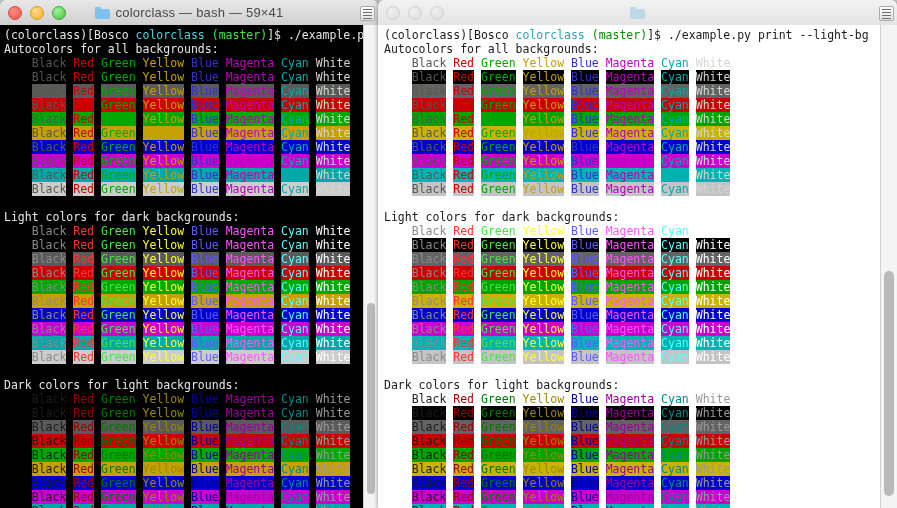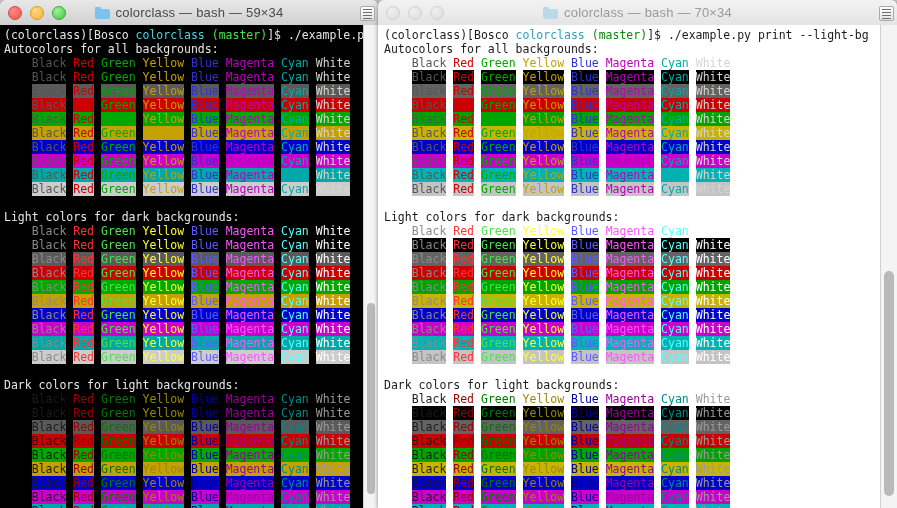--- a/index.html
+++ b/index.html
@@ -78,21 +78,21 @@
       <div class="lights">
         <div class="dot red"></div>
         <div class="dot amber"></div>
         <div class="dot green"></div>
       </div>
       <div class="titletext">
         <span class="folder">
           <span class="tab"></span>
             <span class="body"></span>
         </span>
-        <span>colorclass — bash — 59×34</span>
+        <span>colorclass — bash — 59×41</span>
       </div>
     </div>
 
     <div class="term">
       <div class="pane">
         <pre class="out" id="out-left"><span class="row"><span class="cell" style="color:#e6e6e6">(colorclass)</span><span class="cell" style="color:#e6e6e6">[Bosco </span><span class="cell" style="color:#4fd2e0">colorclass</span><span class="cell" style="color:#4ae24a"> (master)</span><span class="cell" style="color:#e6e6e6">]$ </span><span class="cell" style="color:#e6e6e6">./example.py print</span></span><span class="row"><span class="cell" style="color:#e6e6e6">Autocolors for all backgrounds:</span></span><span class="row"><span class="cell" style="">    </span><span class="cell" style="color:#555753">Black</span><span class="cell" style=""> </span><span class="cell" style="color:#cc0000">Red</span><span class="cell" style=""> </span><span class="cell" style="color:#00a800">Green</span><span class="cell" style=""> </span><span class="cell" style="color:#c4a000">Yellow</span><span class="cell" style=""> </span><span class="cell" style="color:#3333cc">Blue</span><span class="cell" style=""> </span><span class="cell" style="color:#bb00bb">Magenta</span><span class="cell" style=""> </span><span class="cell" style="color:#00aaaa">Cyan</span><span class="cell" style=""> </span><span class="cell" style="color:#d3d7cf">White</span></span><span class="row"><span class="cell" style="">    </span><span class="cell" style="color:#555753;background:#000000">Black</span><span class="cell" style=""> </span><span class="cell" style="color:#cc0000;background:#000000">Red</span><span class="cell" style=""> </span><span class="cell" style="color:#00a800;background:#000000">Green</span><span class="cell" style=""> </span><span class="cell" style="color:#c4a000;background:#000000">Yellow</span><span class="cell" style=""> </span><span class="cell" style="color:#3333cc;background:#000000">Blue</span><span class="cell" style=""> </span><span class="cell" style="color:#bb00bb;background:#000000">Magenta</span><span class="cell" style=""> </span><span class="cell" style="color:#00aaaa;background:#000000">Cyan</span><span class="cell" style=""> </span><span class="cell" style="color:#d3d7cf;background:#000000">White</span></span><span class="row"><span class="cell" style="">    </span><span class="cell" style="color:#555753;background:#5a5a5a">Black</span><span class="cell" style=""> </span><span class="cell" style="color:#cc0000;background:#5a5a5a">Red</span><span class="cell" style=""> </span><span class="cell" style="color:#00a800;background:#5a5a5a">Green</span><span class="cell" style=""> </span><span class="cell" style="color:#c4a000;background:#5a5a5a">Yellow</span><span class="cell" style=""> </span><span class="cell" style="color:#3333cc;background:#5a5a5a">Blue</span><span class="cell" style=""> </span><span class="cell" style="color:#bb00bb;background:#5a5a5a">Magenta</span><span class="cell" style=""> </span><span class="cell" style="color:#00aaaa;background:#5a5a5a">Cyan</span><span class="cell" style=""> </span><span class="cell" style="color:#d3d7cf;background:#5a5a5a">White</span></span><span class="row"><span class="cell" style="">    </span><span class="cell" style="color:#555753;background:#cc0000">Black</span><span class="cell" style=""> </span><span class="cell" style="color:#cc0000;background:#cc0000">Red</span><span class="cell" style=""> </span><span class="cell" style="color:#00a800;background:#cc0000">Green</span><span class="cell" style=""> </span><span class="cell" style="color:#c4a000;background:#cc0000">Yellow</span><span class="cell" style=""> </span><span class="cell" style="color:#3333cc;background:#cc0000">Blue</span><span class="cell" style=""> </span><span class="cell" style="color:#bb00bb;background:#cc0000">Magenta</span><span class="cell" style=""> </span><span class="cell" style="color:#00aaaa;background:#cc0000">Cyan</span><span class="cell" style=""> </span><span class="cell" style="color:#d3d7cf;background:#cc0000">White</span></span><span class="row"><span class="cell" style="">    </span><span class="cell" style="color:#555753;background:#00a800">Black</span><span class="cell" style=""> </span><span class="cell" style="color:#cc0000;background:#00a800">Red</span><span class="cell" style=""> </span><span class="cell" style="color:#00a800;background:#00a800">Green</span><span class="cell" style=""> </span><span class="cell" style="color:#c4a000;background:#00a800">Yellow</span><span class="cell" style=""> </span><span class="cell" style="color:#3333cc;background:#00a800">Blue</span><span class="cell" style=""> </span><span class="cell" style="color:#bb00bb;background:#00a800">Magenta</span><span class="cell" style=""> </span><span class="cell" style="color:#00aaaa;background:#00a800">Cyan</span><span class="cell" style=""> </span><span class="cell" style="color:#d3d7cf;background:#00a800">White</span></span><span class="row"><span class="cell" style="">    </span><span class="cell" style="color:#555753;background:#c4a000">Black</span><span class="cell" style=""> </span><span class="cell" style="color:#cc0000;background:#c4a000">Red</span><span class="cell" style=""> </span><span class="cell" style="color:#00a800;background:#c4a000">Green</span><span class="cell" style=""> </span><span class="cell" style="color:#c4a000;background:#c4a000">Yellow</span><span class="cell" style=""> </span><span class="cell" style="color:#3333cc;background:#c4a000">Blue</span><span class="cell" style=""> </span><span class="cell" style="color:#bb00bb;background:#c4a000">Magenta</span><span class="cell" style=""> </span><span class="cell" style="color:#00aaaa;background:#c4a000">Cyan</span><span class="cell" style=""> </span><span class="cell" style="color:#d3d7cf;background:#c4a000">White</span></span><span class="row"><span class="cell" style="">    </span><span class="cell" style="color:#555753;background:#0000cc">Black</span><span class="cell" style=""> </span><span class="cell" style="color:#cc0000;background:#0000cc">Red</span><span class="cell" style=""> </span><span class="cell" style="color:#00a800;background:#0000cc">Green</span><span class="cell" style=""> </span><span class="cell" style="color:#c4a000;background:#0000cc">Yellow</span><span class="cell" style=""> </span><span class="cell" style="color:#3333cc;background:#0000cc">Blue</span><span class="cell" style=""> </span><span class="cell" style="color:#bb00bb;background:#0000cc">Magenta</span><span class="cell" style=""> </span><span class="cell" style="color:#00aaaa;background:#0000cc">Cyan</span><span class="cell" style=""> </span><span class="cell" style="color:#d3d7cf;background:#0000cc">White</span></span><span class="row"><span class="cell" style="">    </span><span class="cell" style="color:#555753;background:#cc00cc">Black</span><span class="cell" style=""> </span><span class="cell" style="color:#cc0000;background:#cc00cc">Red</span><span class="cell" style=""> </span><span class="cell" style="color:#00a800;background:#cc00cc">Green</span><span class="cell" style=""> </span><span class="cell" style="color:#c4a000;background:#cc00cc">Yellow</span><span class="cell" style=""> </span><span class="cell" style="color:#3333cc;background:#cc00cc">Blue</span><span class="cell" style=""> </span><span class="cell" style="color:#bb00bb;background:#cc00cc">Magenta</span><span class="cell" style=""> </span><span class="cell" style="color:#00aaaa;background:#cc00cc">Cyan</span><span class="cell" style=""> </span><span class="cell" style="color:#d3d7cf;background:#cc00cc">White</span></span><span class="row"><span class="cell" style="">    </span><span class="cell" style="color:#555753;background:#00a8a8">Black</span><span class="cell" style=""> </span><span class="cell" style="color:#cc0000;background:#00a8a8">Red</span><span class="cell" style=""> </span><span class="cell" style="color:#00a800;background:#00a8a8">Green</span><span class="cell" style=""> </span><span class="cell" style="color:#c4a000;background:#00a8a8">Yellow</span><span class="cell" style=""> </span><span class="cell" style="color:#3333cc;background:#00a8a8">Blue</span><span class="cell" style=""> </span><span class="cell" style="color:#bb00bb;background:#00a8a8">Magenta</span><span class="cell" style=""> </span><span class="cell" style="color:#00aaaa;background:#00a8a8">Cyan</span><span class="cell" style=""> </span><span class="cell" style="color:#d3d7cf;background:#00a8a8">White</span></span><span class="row"><span class="cell" style="">    </span><span class="cell" style="color:#555753;background:#cccccc">Black</span><span class="cell" style=""> </span><span class="cell" style="color:#cc0000;background:#cccccc">Red</span><span class="cell" style=""> </span><span class="cell" style="color:#00a800;background:#cccccc">Green</span><span class="cell" style=""> </span><span class="cell" style="color:#c4a000;background:#cccccc">Yellow</span><span class="cell" style=""> </span><span class="cell" style="color:#3333cc;background:#cccccc">Blue</span><span class="cell" style=""> </span><span class="cell" style="color:#bb00bb;background:#cccccc">Magenta</span><span class="cell" style=""> </span><span class="cell" style="color:#00aaaa;background:#cccccc">Cyan</span><span class="cell" style=""> </span><span class="cell" style="color:#d3d7cf;background:#cccccc">White</span></span><span class="row"> </span><span class="row"><span class="cell" style="color:#e6e6e6">Light colors for dark backgrounds:</span></span><span class="row"><span class="cell" style="">    </span><span class="cell" style="color:#8a8a8a">Black</span><span class="cell" style=""> </span><span class="cell" style="color:#ff3333">Red</span><span class="cell" style=""> </span><span class="cell" style="color:#4ae24a">Green</span><span class="cell" style=""> </span><span class="cell" style="color:#ffff33">Yellow</span><span class="cell" style=""> </span><span class="cell" style="color:#5c5cff">Blue</span><span class="cell" style=""> </span><span class="cell" style="color:#ff55ff">Magenta</span><span class="cell" style=""> </span><span class="cell" style="color:#55ffff">Cyan</span><span class="cell" style=""> </span><span class="cell" style="color:#ffffff">White</span></span><span class="row"><span class="cell" style="">    </span><span class="cell" style="color:#8a8a8a;background:#000000">Black</span><span class="cell" style=""> </span><span class="cell" style="color:#ff3333;background:#000000">Red</span><span class="cell" style=""> </span><span class="cell" style="color:#4ae24a;background:#000000">Green</span><span class="cell" style=""> </span><span class="cell" style="color:#ffff33;background:#000000">Yellow</span><span class="cell" style=""> </span><span class="cell" style="color:#5c5cff;background:#000000">Blue</span><span class="cell" style=""> </span><span class="cell" style="color:#ff55ff;background:#000000">Magenta</span><span class="cell" style=""> </span><span class="cell" style="color:#55ffff;background:#000000">Cyan</span><span class="cell" style=""> </span><span class="cell" style="color:#ffffff;background:#000000">White</span></span><span class="row"><span class="cell" style="">    </span><span class="cell" style="color:#8a8a8a;background:#5a5a5a">Black</span><span class="cell" style=""> </span><span class="cell" style="color:#ff3333;background:#5a5a5a">Red</span><span class="cell" style=""> </span><span class="cell" style="color:#4ae24a;background:#5a5a5a">Green</span><span class="cell" style=""> </span><span class="cell" style="color:#ffff33;background:#5a5a5a">Yellow</span><span class="cell" style=""> </span><span class="cell" style="color:#5c5cff;background:#5a5a5a">Blue</span><span class="cell" style=""> </span><span class="cell" style="color:#ff55ff;background:#5a5a5a">Magenta</span><span class="cell" style=""> </span><span class="cell" style="color:#55ffff;background:#5a5a5a">Cyan</span><span class="cell" style=""> </span><span class="cell" style="color:#ffffff;background:#5a5a5a">White</span></span><span class="row"><span class="cell" style="">    </span><span class="cell" style="color:#8a8a8a;background:#cc0000">Black</span><span class="cell" style=""> </span><span class="cell" style="color:#ff3333;background:#cc0000">Red</span><span class="cell" style=""> </span><span class="cell" style="color:#4ae24a;background:#cc0000">Green</span><span class="cell" style=""> </span><span class="cell" style="color:#ffff33;background:#cc0000">Yellow</span><span class="cell" style=""> </span><span class="cell" style="color:#5c5cff;background:#cc0000">Blue</span><span class="cell" style=""> </span><span class="cell" style="color:#ff55ff;background:#cc0000">Magenta</span><span class="cell" style=""> </span><span class="cell" style="color:#55ffff;background:#cc0000">Cyan</span><span class="cell" style=""> </span><span class="cell" style="color:#ffffff;background:#cc0000">White</span></span><span class="row"><span class="cell" style="">    </span><span class="cell" style="color:#8a8a8a;background:#00a800">Black</span><span class="cell" style=""> </span><span class="cell" style="color:#ff3333;background:#00a800">Red</span><span class="cell" style=""> </span><span class="cell" style="color:#4ae24a;background:#00a800">Green</span><span class="cell" style=""> </span><span class="cell" style="color:#ffff33;background:#00a800">Yellow</span><span class="cell" style=""> </span><span class="cell" style="color:#5c5cff;background:#00a800">Blue</span><span class="cell" style=""> </span><span class="cell" style="color:#ff55ff;background:#00a800">Magenta</span><span class="cell" style=""> </span><span class="cell" style="color:#55ffff;background:#00a800">Cyan</span><span class="cell" style=""> </span><span class="cell" style="color:#ffffff;background:#00a800">White</span></span><span class="row"><span class="cell" style="">    </span><span class="cell" style="color:#8a8a8a;background:#c4a000">Black</span><span class="cell" style=""> </span><span class="cell" style="color:#ff3333;background:#c4a000">Red</span><span class="cell" style=""> </span><span class="cell" style="color:#4ae24a;background:#c4a000">Green</span><span class="cell" style=""> </span><span class="cell" style="color:#ffff33;background:#c4a000">Yellow</span><span class="cell" style=""> </span><span class="cell" style="color:#5c5cff;background:#c4a000">Blue</span><span class="cell" style=""> </span><span class="cell" style="color:#ff55ff;background:#c4a000">Magenta</span><span class="cell" style=""> </span><span class="cell" style="color:#55ffff;background:#c4a000">Cyan</span><span class="cell" style=""> </span><span class="cell" style="color:#ffffff;background:#c4a000">White</span></span><span class="row"><span class="cell" style="">    </span><span class="cell" style="color:#8a8a8a;background:#0000cc">Black</span><span class="cell" style=""> </span><span class="cell" style="color:#ff3333;background:#0000cc">Red</span><span class="cell" style=""> </span><span class="cell" style="color:#4ae24a;background:#0000cc">Green</span><span class="cell" style=""> </span><span class="cell" style="color:#ffff33;background:#0000cc">Yellow</span><span class="cell" style=""> </span><span class="cell" style="color:#5c5cff;background:#0000cc">Blue</span><span class="cell" style=""> </span><span class="cell" style="color:#ff55ff;background:#0000cc">Magenta</span><span class="cell" style=""> </span><span class="cell" style="color:#55ffff;background:#0000cc">Cyan</span><span class="cell" style=""> </span><span class="cell" style="color:#ffffff;background:#0000cc">White</span></span><span class="row"><span class="cell" style="">    </span><span class="cell" style="color:#8a8a8a;background:#cc00cc">Black</span><span class="cell" style=""> </span><span class="cell" style="color:#ff3333;background:#cc00cc">Red</span><span class="cell" style=""> </span><span class="cell" style="color:#4ae24a;background:#cc00cc">Green</span><span class="cell" style=""> </span><span class="cell" style="color:#ffff33;background:#cc00cc">Yellow</span><span class="cell" style=""> </span><span class="cell" style="color:#5c5cff;background:#cc00cc">Blue</span><span class="cell" style=""> </span><span class="cell" style="color:#ff55ff;background:#cc00cc">Magenta</span><span class="cell" style=""> </span><span class="cell" style="color:#55ffff;background:#cc00cc">Cyan</span><span class="cell" style=""> </span><span class="cell" style="color:#ffffff;background:#cc00cc">White</span></span><span class="row"><span class="cell" style="">    </span><span class="cell" style="color:#8a8a8a;background:#00a8a8">Black</span><span class="cell" style=""> </span><span class="cell" style="color:#ff3333;background:#00a8a8">Red</span><span class="cell" style=""> </span><span class="cell" style="color:#4ae24a;background:#00a8a8">Green</span><span class="cell" style=""> </span><span class="cell" style="color:#ffff33;background:#00a8a8">Yellow</span><span class="cell" style=""> </span><span class="cell" style="color:#5c5cff;background:#00a8a8">Blue</span><span class="cell" style=""> </span><span class="cell" style="color:#ff55ff;background:#00a8a8">Magenta</span><span class="cell" style=""> </span><span class="cell" style="color:#55ffff;background:#00a8a8">Cyan</span><span class="cell" style=""> </span><span class="cell" style="color:#ffffff;background:#00a8a8">White</span></span><span class="row"><span class="cell" style="">    </span><span class="cell" style="color:#8a8a8a;background:#cccccc">Black</span><span class="cell" style=""> </span><span class="cell" style="color:#ff3333;background:#cccccc">Red</span><span class="cell" style=""> </span><span class="cell" style="color:#4ae24a;background:#cccccc">Green</span><span class="cell" style=""> </span><span class="cell" style="color:#ffff33;background:#cccccc">Yellow</span><span class="cell" style=""> </span><span class="cell" style="color:#5c5cff;background:#cccccc">Blue</span><span class="cell" style=""> </span><span class="cell" style="color:#ff55ff;background:#cccccc">Magenta</span><span class="cell" style=""> </span><span class="cell" style="color:#55ffff;background:#cccccc">Cyan</span><span class="cell" style=""> </span><span class="cell" style="color:#ffffff;background:#cccccc">White</span></span><span class="row"> </span><span class="row"><span class="cell" style="color:#e6e6e6">Dark colors for light backgrounds:</span></span><span class="row"><span class="cell" style="">    </span><span class="cell" style="color:#1c1c1c">Black</span><span class="cell" style=""> </span><span class="cell" style="color:#990000">Red</span><span class="cell" style=""> </span><span class="cell" style="color:#007700">Green</span><span class="cell" style=""> </span><span class="cell" style="color:#998800">Yellow</span><span class="cell" style=""> </span><span class="cell" style="color:#000099">Blue</span><span class="cell" style=""> </span><span class="cell" style="color:#990099">Magenta</span><span class="cell" style=""> </span><span class="cell" style="color:#008888">Cyan</span><span class="cell" style=""> </span><span class="cell" style="color:#999999">White</span></span><span class="row"><span class="cell" style="">    </span><span class="cell" style="color:#1c1c1c;background:#000000">Black</span><span class="cell" style=""> </span><span class="cell" style="color:#990000;background:#000000">Red</span><span class="cell" style=""> </span><span class="cell" style="color:#007700;background:#000000">Green</span><span class="cell" style=""> </span><span class="cell" style="color:#998800;background:#000000">Yellow</span><span class="cell" style=""> </span><span class="cell" style="color:#000099;background:#000000">Blue</span><span class="cell" style=""> </span><span class="cell" style="color:#990099;background:#000000">Magenta</span><span class="cell" style=""> </span><span class="cell" style="color:#008888;background:#000000">Cyan</span><span class="cell" style=""> </span><span class="cell" style="color:#999999;background:#000000">White</span></span><span class="row"><span class="cell" style="">    </span><span class="cell" style="color:#1c1c1c;background:#5a5a5a">Black</span><span class="cell" style=""> </span><span class="cell" style="color:#990000;background:#5a5a5a">Red</span><span class="cell" style=""> </span><span class="cell" style="color:#007700;background:#5a5a5a">Green</span><span class="cell" style=""> </span><span class="cell" style="color:#998800;background:#5a5a5a">Yellow</span><span class="cell" style=""> </span><span class="cell" style="color:#000099;background:#5a5a5a">Blue</span><span class="cell" style=""> </span><span class="cell" style="color:#990099;background:#5a5a5a">Magenta</span><span class="cell" style=""> </span><span class="cell" style="color:#008888;background:#5a5a5a">Cyan</span><span class="cell" style=""> </span><span class="cell" style="color:#999999;background:#5a5a5a">White</span></span><span class="row"><span class="cell" style="">    </span><span class="cell" style="color:#1c1c1c;background:#cc0000">Black</span><span class="cell" style=""> </span><span class="cell" style="color:#990000;background:#cc0000">Red</span><span class="cell" style=""> </span><span class="cell" style="color:#007700;background:#cc0000">Green</span><span class="cell" style=""> </span><span class="cell" style="color:#998800;background:#cc0000">Yellow</span><span class="cell" style=""> </span><span class="cell" style="color:#000099;background:#cc0000">Blue</span><span class="cell" style=""> </span><span class="cell" style="color:#990099;background:#cc0000">Magenta</span><span class="cell" style=""> </span><span class="cell" style="color:#008888;background:#cc0000">Cyan</span><span class="cell" style=""> </span><span class="cell" style="color:#999999;background:#cc0000">White</span></span><span class="row"><span class="cell" style="">    </span><span class="cell" style="color:#1c1c1c;background:#00a800">Black</span><span class="cell" style=""> </span><span class="cell" style="color:#990000;background:#00a800">Red</span><span class="cell" style=""> </span><span class="cell" style="color:#007700;background:#00a800">Green</span><span class="cell" style=""> </span><span class="cell" style="color:#998800;background:#00a800">Yellow</span><span class="cell" style=""> </span><span class="cell" style="color:#000099;background:#00a800">Blue</span><span class="cell" style=""> </span><span class="cell" style="color:#990099;background:#00a800">Magenta</span><span class="cell" style=""> </span><span class="cell" style="color:#008888;background:#00a800">Cyan</span><span class="cell" style=""> </span><span class="cell" style="color:#999999;background:#00a800">White</span></span><span class="row"><span class="cell" style="">    </span><span class="cell" style="color:#1c1c1c;background:#c4a000">Black</span><span class="cell" style=""> </span><span class="cell" style="color:#990000;background:#c4a000">Red</span><span class="cell" style=""> </span><span class="cell" style="color:#007700;background:#c4a000">Green</span><span class="cell" style=""> </span><span class="cell" style="color:#998800;background:#c4a000">Yellow</span><span class="cell" style=""> </span><span class="cell" style="color:#000099;background:#c4a000">Blue</span><span class="cell" style=""> </span><span class="cell" style="color:#990099;background:#c4a000">Magenta</span><span class="cell" style=""> </span><span class="cell" style="color:#008888;background:#c4a000">Cyan</span><span class="cell" style=""> </span><span class="cell" style="color:#999999;background:#c4a000">White</span></span><span class="row"><span class="cell" style="">    </span><span class="cell" style="color:#1c1c1c;background:#0000cc">Black</span><span class="cell" style=""> </span><span class="cell" style="color:#990000;background:#0000cc">Red</span><span class="cell" style=""> </span><span class="cell" style="color:#007700;background:#0000cc">Green</span><span class="cell" style=""> </span><span class="cell" style="color:#998800;background:#0000cc">Yellow</span><span class="cell" style=""> </span><span class="cell" style="color:#000099;background:#0000cc">Blue</span><span class="cell" style=""> </span><span class="cell" style="color:#990099;background:#0000cc">Magenta</span><span class="cell" style=""> </span><span class="cell" style="color:#008888;background:#0000cc">Cyan</span><span class="cell" style=""> </span><span class="cell" style="color:#999999;background:#0000cc">White</span></span><span class="row"><span class="cell" style="">    </span><span class="cell" style="color:#1c1c1c;background:#cc00cc">Black</span><span class="cell" style=""> </span><span class="cell" style="color:#990000;background:#cc00cc">Red</span><span class="cell" style=""> </span><span class="cell" style="color:#007700;background:#cc00cc">Green</span><span class="cell" style=""> </span><span class="cell" style="color:#998800;background:#cc00cc">Yellow</span><span class="cell" style=""> </span><span class="cell" style="color:#000099;background:#cc00cc">Blue</span><span class="cell" style=""> </span><span class="cell" style="color:#990099;background:#cc00cc">Magenta</span><span class="cell" style=""> </span><span class="cell" style="color:#008888;background:#cc00cc">Cyan</span><span class="cell" style=""> </span><span class="cell" style="color:#999999;background:#cc00cc">White</span></span><span class="row"><span class="cell" style="">    </span><span class="cell" style="color:#1c1c1c;background:#00a8a8">Black</span><span class="cell" style=""> </span><span class="cell" style="color:#990000;background:#00a8a8">Red</span><span class="cell" style=""> </span><span class="cell" style="color:#007700;background:#00a8a8">Green</span><span class="cell" style=""> </span><span class="cell" style="color:#998800;background:#00a8a8">Yellow</span><span class="cell" style=""> </span><span class="cell" style="color:#000099;background:#00a8a8">Blue</span><span class="cell" style=""> </span><span class="cell" style="color:#990099;background:#00a8a8">Magenta</span><span class="cell" style=""> </span><span class="cell" style="color:#008888;background:#00a8a8">Cyan</span><span class="cell" style=""> </span><span class="cell" style="color:#999999;background:#00a8a8">White</span></span></pre>
       </div>
       <div class="sb">
         <div class="thumb"></div>
       </div>
@@ -111,21 +111,20 @@
       <div class="lights">
         <div class="dot off"></div>
         <div class="dot off"></div>
         <div class="dot off"></div>
       </div>
       <div class="titletext">
         <span class="folder">
           <span class="tab"></span>
             <span class="body"></span>
         </span>
-        <span>colorclass — bash — 70×34</span>
       </div>
     </div>
 
     <div class="term">
       <div class="pane">
         <pre class="out" id="out-right"><span class="row"><span class="cell" style="color:#1a1a1a">(colorclass)</span><span class="cell" style="color:#1a1a1a">[Bosco </span><span class="cell" style="color:#2f9fb5">colorclass</span><span class="cell" style="color:#0a8a0a"> (master)</span><span class="cell" style="color:#1a1a1a">]$ </span><span class="cell" style="color:#1a1a1a">./example.py print --light-bg</span></span><span class="row"><span class="cell" style="color:#1a1a1a">Autocolors for all backgrounds:</span></span><span class="row"><span class="cell" style="">    </span><span class="cell" style="color:#555753">Black</span><span class="cell" style=""> </span><span class="cell" style="color:#cc0000">Red</span><span class="cell" style=""> </span><span class="cell" style="color:#00a800">Green</span><span class="cell" style=""> </span><span class="cell" style="color:#c4a000">Yellow</span><span class="cell" style=""> </span><span class="cell" style="color:#3333cc">Blue</span><span class="cell" style=""> </span><span class="cell" style="color:#bb00bb">Magenta</span><span class="cell" style=""> </span><span class="cell" style="color:#00aaaa">Cyan</span><span class="cell" style=""> </span><span class="cell" style="color:#d3d7cf">White</span></span><span class="row"><span class="cell" style="">    </span><span class="cell" style="color:#555753;background:#000000">Black</span><span class="cell" style=""> </span><span class="cell" style="color:#cc0000;background:#000000">Red</span><span class="cell" style=""> </span><span class="cell" style="color:#00a800;background:#000000">Green</span><span class="cell" style=""> </span><span class="cell" style="color:#c4a000;background:#000000">Yellow</span><span class="cell" style=""> </span><span class="cell" style="color:#3333cc;background:#000000">Blue</span><span class="cell" style=""> </span><span class="cell" style="color:#bb00bb;background:#000000">Magenta</span><span class="cell" style=""> </span><span class="cell" style="color:#00aaaa;background:#000000">Cyan</span><span class="cell" style=""> </span><span class="cell" style="color:#d3d7cf;background:#000000">White</span></span><span class="row"><span class="cell" style="">    </span><span class="cell" style="color:#555753;background:#636363">Black</span><span class="cell" style=""> </span><span class="cell" style="color:#cc0000;background:#636363">Red</span><span class="cell" style=""> </span><span class="cell" style="color:#00a800;background:#636363">Green</span><span class="cell" style=""> </span><span class="cell" style="color:#c4a000;background:#636363">Yellow</span><span class="cell" style=""> </span><span class="cell" style="color:#3333cc;background:#636363">Blue</span><span class="cell" style=""> </span><span class="cell" style="color:#bb00bb;background:#636363">Magenta</span><span class="cell" style=""> </span><span class="cell" style="color:#00aaaa;background:#636363">Cyan</span><span class="cell" style=""> </span><span class="cell" style="color:#d3d7cf;background:#636363">White</span></span><span class="row"><span class="cell" style="">    </span><span class="cell" style="color:#555753;background:#cb0000">Black</span><span class="cell" style=""> </span><span class="cell" style="color:#cc0000;background:#cb0000">Red</span><span class="cell" style=""> </span><span class="cell" style="color:#00a800;background:#cb0000">Green</span><span class="cell" style=""> </span><span class="cell" style="color:#c4a000;background:#cb0000">Yellow</span><span class="cell" style=""> </span><span class="cell" style="color:#3333cc;background:#cb0000">Blue</span><span class="cell" style=""> </span><span class="cell" style="color:#bb00bb;background:#cb0000">Magenta</span><span class="cell" style=""> </span><span class="cell" style="color:#00aaaa;background:#cb0000">Cyan</span><span class="cell" style=""> </span><span class="cell" style="color:#d3d7cf;background:#cb0000">White</span></span><span class="row"><span class="cell" style="">    </span><span class="cell" style="color:#555753;background:#00a400">Black</span><span class="cell" style=""> </span><span class="cell" style="color:#cc0000;background:#00a400">Red</span><span class="cell" style=""> </span><span class="cell" style="color:#00a800;background:#00a400">Green</span><span class="cell" style=""> </span><span class="cell" style="color:#c4a000;background:#00a400">Yellow</span><span class="cell" style=""> </span><span class="cell" style="color:#3333cc;background:#00a400">Blue</span><span class="cell" style=""> </span><span class="cell" style="color:#bb00bb;background:#00a400">Magenta</span><span class="cell" style=""> </span><span class="cell" style="color:#00aaaa;background:#00a400">Cyan</span><span class="cell" style=""> </span><span class="cell" style="color:#d3d7cf;background:#00a400">White</span></span><span class="row"><span class="cell" style="">    </span><span class="cell" style="color:#555753;background:#c8b400">Black</span><span class="cell" style=""> </span><span class="cell" style="color:#cc0000;background:#c8b400">Red</span><span class="cell" style=""> </span><span class="cell" style="color:#00a800;background:#c8b400">Green</span><span class="cell" style=""> </span><span class="cell" style="color:#c4a000;background:#c8b400">Yellow</span><span class="cell" style=""> </span><span class="cell" style="color:#3333cc;background:#c8b400">Blue</span><span class="cell" style=""> </span><span class="cell" style="color:#bb00bb;background:#c8b400">Magenta</span><span class="cell" style=""> </span><span class="cell" style="color:#00aaaa;background:#c8b400">Cyan</span><span class="cell" style=""> </span><span class="cell" style="color:#d3d7cf;background:#c8b400">White</span></span><span class="row"><span class="cell" style="">    </span><span class="cell" style="color:#555753;background:#0000cb">Black</span><span class="cell" style=""> </span><span class="cell" style="color:#cc0000;background:#0000cb">Red</span><span class="cell" style=""> </span><span class="cell" style="color:#00a800;background:#0000cb">Green</span><span class="cell" style=""> </span><span class="cell" style="color:#c4a000;background:#0000cb">Yellow</span><span class="cell" style=""> </span><span class="cell" style="color:#3333cc;background:#0000cb">Blue</span><span class="cell" style=""> </span><span class="cell" style="color:#bb00bb;background:#0000cb">Magenta</span><span class="cell" style=""> </span><span class="cell" style="color:#00aaaa;background:#0000cb">Cyan</span><span class="cell" style=""> </span><span class="cell" style="color:#d3d7cf;background:#0000cb">White</span></span><span class="row"><span class="cell" style="">    </span><span class="cell" style="color:#555753;background:#cb00cb">Black</span><span class="cell" style=""> </span><span class="cell" style="color:#cc0000;background:#cb00cb">Red</span><span class="cell" style=""> </span><span class="cell" style="color:#00a800;background:#cb00cb">Green</span><span class="cell" style=""> </span><span class="cell" style="color:#c4a000;background:#cb00cb">Yellow</span><span class="cell" style=""> </span><span class="cell" style="color:#3333cc;background:#cb00cb">Blue</span><span class="cell" style=""> </span><span class="cell" style="color:#bb00bb;background:#cb00cb">Magenta</span><span class="cell" style=""> </span><span class="cell" style="color:#00aaaa;background:#cb00cb">Cyan</span><span class="cell" style=""> </span><span class="cell" style="color:#d3d7cf;background:#cb00cb">White</span></span><span class="row"><span class="cell" style="">    </span><span class="cell" style="color:#555753;background:#00b4b4">Black</span><span class="cell" style=""> </span><span class="cell" style="color:#cc0000;background:#00b4b4">Red</span><span class="cell" style=""> </span><span class="cell" style="color:#00a800;background:#00b4b4">Green</span><span class="cell" style=""> </span><span class="cell" style="color:#c4a000;background:#00b4b4">Yellow</span><span class="cell" style=""> </span><span class="cell" style="color:#3333cc;background:#00b4b4">Blue</span><span class="cell" style=""> </span><span class="cell" style="color:#bb00bb;background:#00b4b4">Magenta</span><span class="cell" style=""> </span><span class="cell" style="color:#00aaaa;background:#00b4b4">Cyan</span><span class="cell" style=""> </span><span class="cell" style="color:#d3d7cf;background:#00b4b4">White</span></span><span class="row"><span class="cell" style="">    </span><span class="cell" style="color:#555753;background:#c4c4c4">Black</span><span class="cell" style=""> </span><span class="cell" style="color:#cc0000;background:#c4c4c4">Red</span><span class="cell" style=""> </span><span class="cell" style="color:#00a800;background:#c4c4c4">Green</span><span class="cell" style=""> </span><span class="cell" style="color:#c4a000;background:#c4c4c4">Yellow</span><span class="cell" style=""> </span><span class="cell" style="color:#3333cc;background:#c4c4c4">Blue</span><span class="cell" style=""> </span><span class="cell" style="color:#bb00bb;background:#c4c4c4">Magenta</span><span class="cell" style=""> </span><span class="cell" style="color:#00aaaa;background:#c4c4c4">Cyan</span><span class="cell" style=""> </span><span class="cell" style="color:#d3d7cf;background:#c4c4c4">White</span></span><span class="row"> </span><span class="row"><span class="cell" style="color:#1a1a1a">Light colors for dark backgrounds:</span></span><span class="row"><span class="cell" style="">    </span><span class="cell" style="color:#8a8a8a">Black</span><span class="cell" style=""> </span><span class="cell" style="color:#ff3333">Red</span><span class="cell" style=""> </span><span class="cell" style="color:#4ae24a">Green</span><span class="cell" style=""> </span><span class="cell" style="color:#ffff33">Yellow</span><span class="cell" style=""> </span><span class="cell" style="color:#5c5cff">Blue</span><span class="cell" style=""> </span><span class="cell" style="color:#ff55ff">Magenta</span><span class="cell" style=""> </span><span class="cell" style="color:#55ffff">Cyan</span><span class="cell" style=""> </span><span class="cell" style="color:#ffffff">White</span></span><span class="row"><span class="cell" style="">    </span><span class="cell" style="color:#8a8a8a;background:#000000">Black</span><span class="cell" style=""> </span><span class="cell" style="color:#ff3333;background:#000000">Red</span><span class="cell" style=""> </span><span class="cell" style="color:#4ae24a;background:#000000">Green</span><span class="cell" style=""> </span><span class="cell" style="color:#ffff33;background:#000000">Yellow</span><span class="cell" style=""> </span><span class="cell" style="color:#5c5cff;background:#000000">Blue</span><span class="cell" style=""> </span><span class="cell" style="color:#ff55ff;background:#000000">Magenta</span><span class="cell" style=""> </span><span class="cell" style="color:#55ffff;background:#000000">Cyan</span><span class="cell" style=""> </span><span class="cell" style="color:#ffffff;background:#000000">White</span></span><span class="row"><span class="cell" style="">    </span><span class="cell" style="color:#8a8a8a;background:#636363">Black</span><span class="cell" style=""> </span><span class="cell" style="color:#ff3333;background:#636363">Red</span><span class="cell" style=""> </span><span class="cell" style="color:#4ae24a;background:#636363">Green</span><span class="cell" style=""> </span><span class="cell" style="color:#ffff33;background:#636363">Yellow</span><span class="cell" style=""> </span><span class="cell" style="color:#5c5cff;background:#636363">Blue</span><span class="cell" style=""> </span><span class="cell" style="color:#ff55ff;background:#636363">Magenta</span><span class="cell" style=""> </span><span class="cell" style="color:#55ffff;background:#636363">Cyan</span><span class="cell" style=""> </span><span class="cell" style="color:#ffffff;background:#636363">White</span></span><span class="row"><span class="cell" style="">    </span><span class="cell" style="color:#8a8a8a;background:#cb0000">Black</span><span class="cell" style=""> </span><span class="cell" style="color:#ff3333;background:#cb0000">Red</span><span class="cell" style=""> </span><span class="cell" style="color:#4ae24a;background:#cb0000">Green</span><span class="cell" style=""> </span><span class="cell" style="color:#ffff33;background:#cb0000">Yellow</span><span class="cell" style=""> </span><span class="cell" style="color:#5c5cff;background:#cb0000">Blue</span><span class="cell" style=""> </span><span class="cell" style="color:#ff55ff;background:#cb0000">Magenta</span><span class="cell" style=""> </span><span class="cell" style="color:#55ffff;background:#cb0000">Cyan</span><span class="cell" style=""> </span><span class="cell" style="color:#ffffff;background:#cb0000">White</span></span><span class="row"><span class="cell" style="">    </span><span class="cell" style="color:#8a8a8a;background:#00a400">Black</span><span class="cell" style=""> </span><span class="cell" style="color:#ff3333;background:#00a400">Red</span><span class="cell" style=""> </span><span class="cell" style="color:#4ae24a;background:#00a400">Green</span><span class="cell" style=""> </span><span class="cell" style="color:#ffff33;background:#00a400">Yellow</span><span class="cell" style=""> </span><span class="cell" style="color:#5c5cff;background:#00a400">Blue</span><span class="cell" style=""> </span><span class="cell" style="color:#ff55ff;background:#00a400">Magenta</span><span class="cell" style=""> </span><span class="cell" style="color:#55ffff;background:#00a400">Cyan</span><span class="cell" style=""> </span><span class="cell" style="color:#ffffff;background:#00a400">White</span></span><span class="row"><span class="cell" style="">    </span><span class="cell" style="color:#8a8a8a;background:#c8b400">Black</span><span class="cell" style=""> </span><span class="cell" style="color:#ff3333;background:#c8b400">Red</span><span class="cell" style=""> </span><span class="cell" style="color:#4ae24a;background:#c8b400">Green</span><span class="cell" style=""> </span><span class="cell" style="color:#ffff33;background:#c8b400">Yellow</span><span class="cell" style=""> </span><span class="cell" style="color:#5c5cff;background:#c8b400">Blue</span><span class="cell" style=""> </span><span class="cell" style="color:#ff55ff;background:#c8b400">Magenta</span><span class="cell" style=""> </span><span class="cell" style="color:#55ffff;background:#c8b400">Cyan</span><span class="cell" style=""> </span><span class="cell" style="color:#ffffff;background:#c8b400">White</span></span><span class="row"><span class="cell" style="">    </span><span class="cell" style="color:#8a8a8a;background:#0000cb">Black</span><span class="cell" style=""> </span><span class="cell" style="color:#ff3333;background:#0000cb">Red</span><span class="cell" style=""> </span><span class="cell" style="color:#4ae24a;background:#0000cb">Green</span><span class="cell" style=""> </span><span class="cell" style="color:#ffff33;background:#0000cb">Yellow</span><span class="cell" style=""> </span><span class="cell" style="color:#5c5cff;background:#0000cb">Blue</span><span class="cell" style=""> </span><span class="cell" style="color:#ff55ff;background:#0000cb">Magenta</span><span class="cell" style=""> </span><span class="cell" style="color:#55ffff;background:#0000cb">Cyan</span><span class="cell" style=""> </span><span class="cell" style="color:#ffffff;background:#0000cb">White</span></span><span class="row"><span class="cell" style="">    </span><span class="cell" style="color:#8a8a8a;background:#cb00cb">Black</span><span class="cell" style=""> </span><span class="cell" style="color:#ff3333;background:#cb00cb">Red</span><span class="cell" style=""> </span><span class="cell" style="color:#4ae24a;background:#cb00cb">Green</span><span class="cell" style=""> </span><span class="cell" style="color:#ffff33;background:#cb00cb">Yellow</span><span class="cell" style=""> </span><span class="cell" style="color:#5c5cff;background:#cb00cb">Blue</span><span class="cell" style=""> </span><span class="cell" style="color:#ff55ff;background:#cb00cb">Magenta</span><span class="cell" style=""> </span><span class="cell" style="color:#55ffff;background:#cb00cb">Cyan</span><span class="cell" style=""> </span><span class="cell" style="color:#ffffff;background:#cb00cb">White</span></span><span class="row"><span class="cell" style="">    </span><span class="cell" style="color:#8a8a8a;background:#00b4b4">Black</span><span class="cell" style=""> </span><span class="cell" style="color:#ff3333;background:#00b4b4">Red</span><span class="cell" style=""> </span><span class="cell" style="color:#4ae24a;background:#00b4b4">Green</span><span class="cell" style=""> </span><span class="cell" style="color:#ffff33;background:#00b4b4">Yellow</span><span class="cell" style=""> </span><span class="cell" style="color:#5c5cff;background:#00b4b4">Blue</span><span class="cell" style=""> </span><span class="cell" style="color:#ff55ff;background:#00b4b4">Magenta</span><span class="cell" style=""> </span><span class="cell" style="color:#55ffff;background:#00b4b4">Cyan</span><span class="cell" style=""> </span><span class="cell" style="color:#ffffff;background:#00b4b4">White</span></span><span class="row"><span class="cell" style="">    </span><span class="cell" style="color:#8a8a8a;background:#c4c4c4">Black</span><span class="cell" style=""> </span><span class="cell" style="color:#ff3333;background:#c4c4c4">Red</span><span class="cell" style=""> </span><span class="cell" style="color:#4ae24a;background:#c4c4c4">Green</span><span class="cell" style=""> </span><span class="cell" style="color:#ffff33;background:#c4c4c4">Yellow</span><span class="cell" style=""> </span><span class="cell" style="color:#5c5cff;background:#c4c4c4">Blue</span><span class="cell" style=""> </span><span class="cell" style="color:#ff55ff;background:#c4c4c4">Magenta</span><span class="cell" style=""> </span><span class="cell" style="color:#55ffff;background:#c4c4c4">Cyan</span><span class="cell" style=""> </span><span class="cell" style="color:#ffffff;background:#c4c4c4">White</span></span><span class="row"> </span><span class="row"><span class="cell" style="color:#1a1a1a">Dark colors for light backgrounds:</span></span><span class="row"><span class="cell" style="">    </span><span class="cell" style="color:#1c1c1c">Black</span><span class="cell" style=""> </span><span class="cell" style="color:#990000">Red</span><span class="cell" style=""> </span><span class="cell" style="color:#007700">Green</span><span class="cell" style=""> </span><span class="cell" style="color:#998800">Yellow</span><span class="cell" style=""> </span><span class="cell" style="color:#000099">Blue</span><span class="cell" style=""> </span><span class="cell" style="color:#990099">Magenta</span><span class="cell" style=""> </span><span class="cell" style="color:#008888">Cyan</span><span class="cell" style=""> </span><span class="cell" style="color:#999999">White</span></span><span class="row"><span class="cell" style="">    </span><span class="cell" style="color:#1c1c1c;background:#000000">Black</span><span class="cell" style=""> </span><span class="cell" style="color:#990000;background:#000000">Red</span><span class="cell" style=""> </span><span class="cell" style="color:#007700;background:#000000">Green</span><span class="cell" style=""> </span><span class="cell" style="color:#998800;background:#000000">Yellow</span><span class="cell" style=""> </span><span class="cell" style="color:#000099;background:#000000">Blue</span><span class="cell" style=""> </span><span class="cell" style="color:#990099;background:#000000">Magenta</span><span class="cell" style=""> </span><span class="cell" style="color:#008888;background:#000000">Cyan</span><span class="cell" style=""> </span><span class="cell" style="color:#999999;background:#000000">White</span></span><span class="row"><span class="cell" style="">    </span><span class="cell" style="color:#1c1c1c;background:#636363">Black</span><span class="cell" style=""> </span><span class="cell" style="color:#990000;background:#636363">Red</span><span class="cell" style=""> </span><span class="cell" style="color:#007700;background:#636363">Green</span><span class="cell" style=""> </span><span class="cell" style="color:#998800;background:#636363">Yellow</span><span class="cell" style=""> </span><span class="cell" style="color:#000099;background:#636363">Blue</span><span class="cell" style=""> </span><span class="cell" style="color:#990099;background:#636363">Magenta</span><span class="cell" style=""> </span><span class="cell" style="color:#008888;background:#636363">Cyan</span><span class="cell" style=""> </span><span class="cell" style="color:#999999;background:#636363">White</span></span><span class="row"><span class="cell" style="">    </span><span class="cell" style="color:#1c1c1c;background:#cb0000">Black</span><span class="cell" style=""> </span><span class="cell" style="color:#990000;background:#cb0000">Red</span><span class="cell" style=""> </span><span class="cell" style="color:#007700;background:#cb0000">Green</span><span class="cell" style=""> </span><span class="cell" style="color:#998800;background:#cb0000">Yellow</span><span class="cell" style=""> </span><span class="cell" style="color:#000099;background:#cb0000">Blue</span><span class="cell" style=""> </span><span class="cell" style="color:#990099;background:#cb0000">Magenta</span><span class="cell" style=""> </span><span class="cell" style="color:#008888;background:#cb0000">Cyan</span><span class="cell" style=""> </span><span class="cell" style="color:#999999;background:#cb0000">White</span></span><span class="row"><span class="cell" style="">    </span><span class="cell" style="color:#1c1c1c;background:#00a400">Black</span><span class="cell" style=""> </span><span class="cell" style="color:#990000;background:#00a400">Red</span><span class="cell" style=""> </span><span class="cell" style="color:#007700;background:#00a400">Green</span><span class="cell" style=""> </span><span class="cell" style="color:#998800;background:#00a400">Yellow</span><span class="cell" style=""> </span><span class="cell" style="color:#000099;background:#00a400">Blue</span><span class="cell" style=""> </span><span class="cell" style="color:#990099;background:#00a400">Magenta</span><span class="cell" style=""> </span><span class="cell" style="color:#008888;background:#00a400">Cyan</span><span class="cell" style=""> </span><span class="cell" style="color:#999999;background:#00a400">White</span></span><span class="row"><span class="cell" style="">    </span><span class="cell" style="color:#1c1c1c;background:#c8b400">Black</span><span class="cell" style=""> </span><span class="cell" style="color:#990000;background:#c8b400">Red</span><span class="cell" style=""> </span><span class="cell" style="color:#007700;background:#c8b400">Green</span><span class="cell" style=""> </span><span class="cell" style="color:#998800;background:#c8b400">Yellow</span><span class="cell" style=""> </span><span class="cell" style="color:#000099;background:#c8b400">Blue</span><span class="cell" style=""> </span><span class="cell" style="color:#990099;background:#c8b400">Magenta</span><span class="cell" style=""> </span><span class="cell" style="color:#008888;background:#c8b400">Cyan</span><span class="cell" style=""> </span><span class="cell" style="color:#999999;background:#c8b400">White</span></span><span class="row"><span class="cell" style="">    </span><span class="cell" style="color:#1c1c1c;background:#0000cb">Black</span><span class="cell" style=""> </span><span class="cell" style="color:#990000;background:#0000cb">Red</span><span class="cell" style=""> </span><span class="cell" style="color:#007700;background:#0000cb">Green</span><span class="cell" style=""> </span><span class="cell" style="color:#998800;background:#0000cb">Yellow</span><span class="cell" style=""> </span><span class="cell" style="color:#000099;background:#0000cb">Blue</span><span class="cell" style=""> </span><span class="cell" style="color:#990099;background:#0000cb">Magenta</span><span class="cell" style=""> </span><span class="cell" style="color:#008888;background:#0000cb">Cyan</span><span class="cell" style=""> </span><span class="cell" style="color:#999999;background:#0000cb">White</span></span><span class="row"><span class="cell" style="">    </span><span class="cell" style="color:#1c1c1c;background:#cb00cb">Black</span><span class="cell" style=""> </span><span class="cell" style="color:#990000;background:#cb00cb">Red</span><span class="cell" style=""> </span><span class="cell" style="color:#007700;background:#cb00cb">Green</span><span class="cell" style=""> </span><span class="cell" style="color:#998800;background:#cb00cb">Yellow</span><span class="cell" style=""> </span><span class="cell" style="color:#000099;background:#cb00cb">Blue</span><span class="cell" style=""> </span><span class="cell" style="color:#990099;background:#cb00cb">Magenta</span><span class="cell" style=""> </span><span class="cell" style="color:#008888;background:#cb00cb">Cyan</span><span class="cell" style=""> </span><span class="cell" style="color:#999999;background:#cb00cb">White</span></span><span class="row"><span class="cell" style="">    </span><span class="cell" style="color:#1c1c1c;background:#00b4b4">Black</span><span class="cell" style=""> </span><span class="cell" style="color:#990000;background:#00b4b4">Red</span><span class="cell" style=""> </span><span class="cell" style="color:#007700;background:#00b4b4">Green</span><span class="cell" style=""> </span><span class="cell" style="color:#998800;background:#00b4b4">Yellow</span><span class="cell" style=""> </span><span class="cell" style="color:#000099;background:#00b4b4">Blue</span><span class="cell" style=""> </span><span class="cell" style="color:#990099;background:#00b4b4">Magenta</span><span class="cell" style=""> </span><span class="cell" style="color:#008888;background:#00b4b4">Cyan</span><span class="cell" style=""> </span><span class="cell" style="color:#999999;background:#00b4b4">White</span></span></pre>
       </div>
       <div class="sb">
         <div class="thumb"></div>
       </div>

